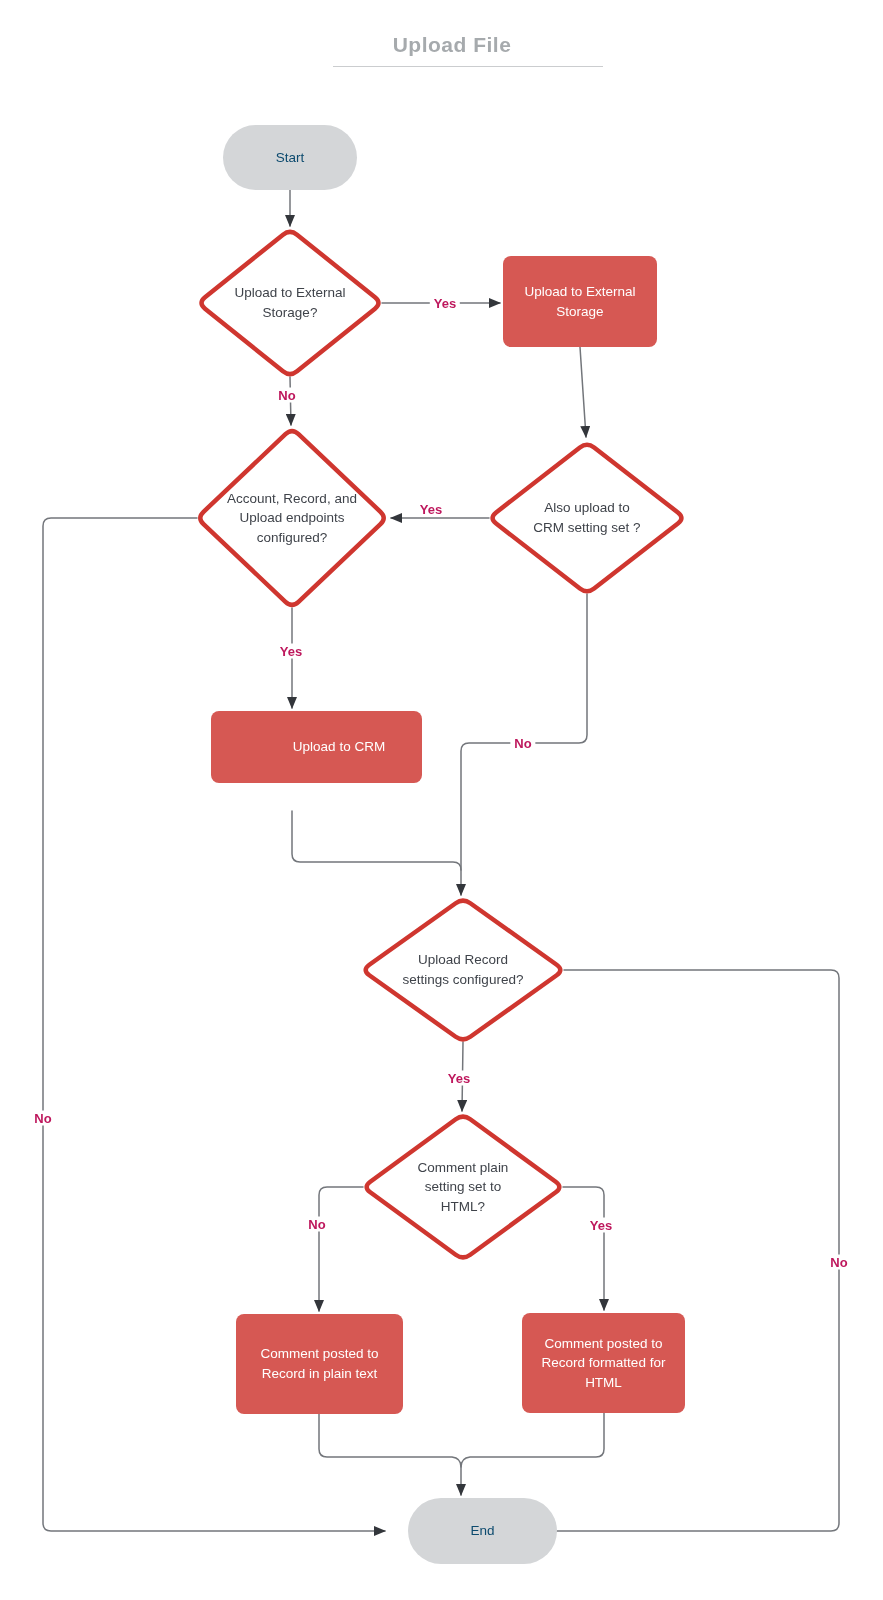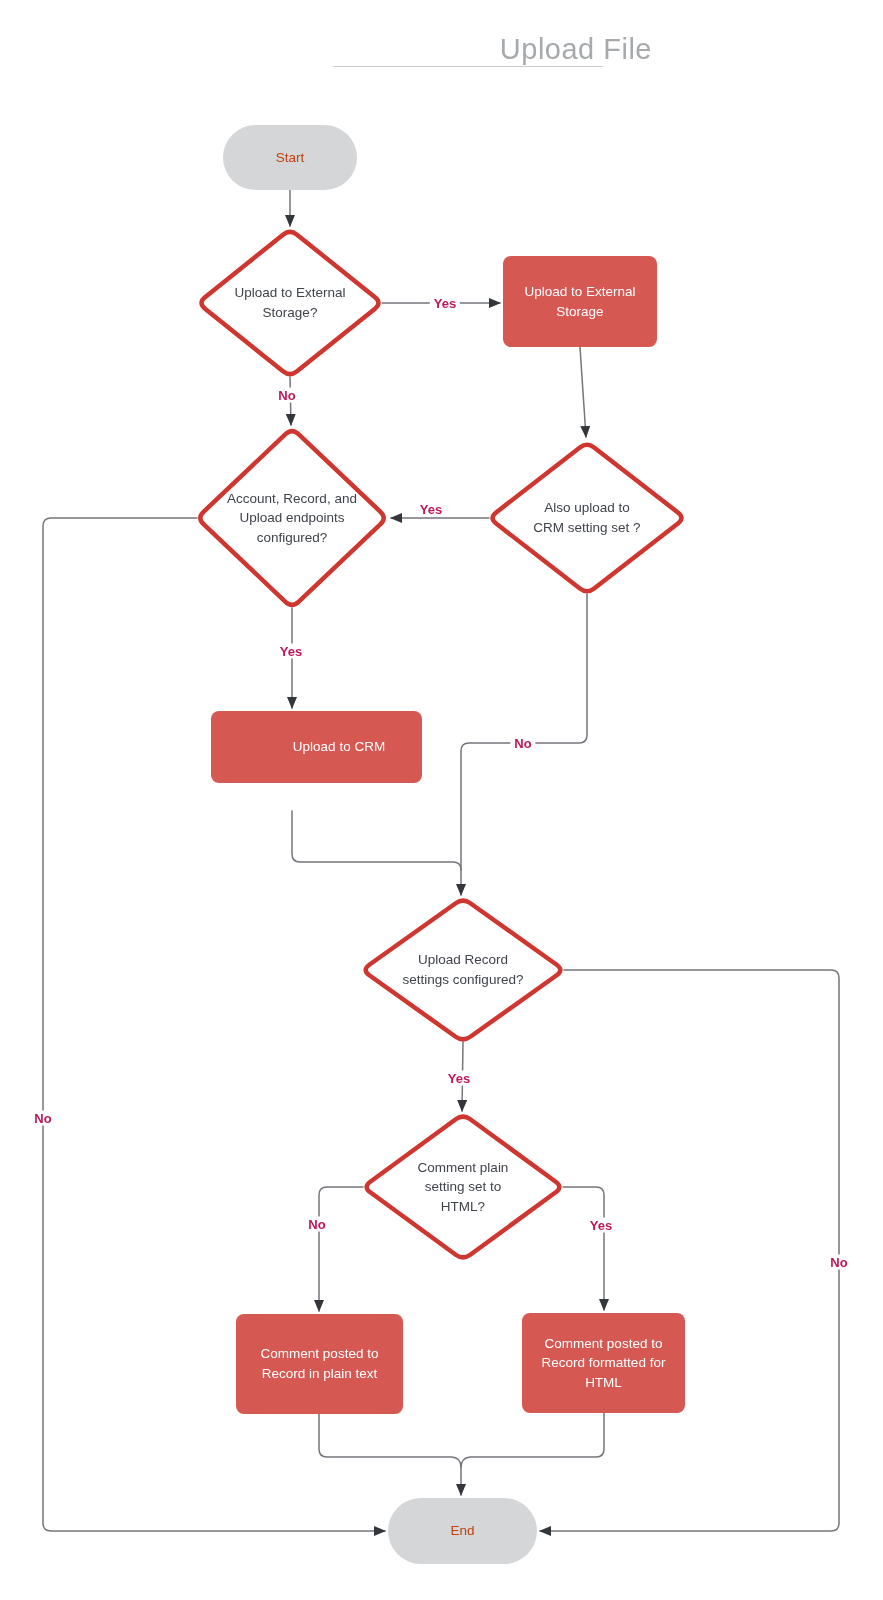--- a/index.html
+++ b/index.html
@@ -2,29 +2,29 @@
 <html><head>
 <meta charset="utf-8">
 <style>
   html,body{margin:0;padding:0;background:#fff;}
   .canvas{position:relative;width:883px;height:1600px;background:#ffffff;overflow:hidden;
           font-family:"Liberation Sans","DejaVu Sans",sans-serif;}
   svg.wires{position:absolute;left:0;top:0;}
   .conn{fill:none;stroke:#73767b;stroke-width:1.5;stroke-linecap:round;}
   .diamond{fill:#ffffff;stroke:#cf362f;stroke-width:4.5;}
   .node{position:absolute;display:flex;align-items:center;justify-content:center;
-        text-align:center;font-size:13.5px;line-height:1.45;color:#c2410c;white-space:pre-line;}
+        text-align:center;font-size:13.5px;line-height:1.45;color:#0c4a6e;white-space:pre-line;}
   .terminator{background:#d4d6d8;border-radius:34px;}
   .process{background:#d65853;color:#ffffff;border-radius:8px;}
   .dlabel{position:absolute;display:flex;align-items:center;justify-content:center;
           text-align:center;font-size:13.5px;line-height:1.45;color:#3f434a;white-space:pre-line;}
   .elabel{position:absolute;transform:translate(-50%,-50%);background:#ffffff;
           padding:0 4px;font-size:13px;color:#be185d;font-weight:bold;}
-  .title{position:absolute;left:252px;top:33px;width:400px;text-align:right;
-         font-size:29px;font-weight:normal;color:#a6aaad;letter-spacing:.5px;}
+  .title{position:absolute;left:252px;top:33px;width:400px;text-align:center;
+         font-size:21px;font-weight:bold;color:#a6aaad;letter-spacing:.5px;}
   .title-underline{position:absolute;left:333px;top:66px;width:270px;height:1px;background:#cbcdcf;}
 </style>
 </head>
 <body>
 
 <div class="canvas">
 
   <svg class="wires" width="883" height="1600" viewBox="0 0 883 1600">
     <defs>
       <marker id="arrow" viewBox="0 0 12 10" markerWidth="12" markerHeight="10" refX="11" refY="5" orient="auto" markerUnits="userSpaceOnUse">
@@ -65,21 +65,21 @@
 
   <div class="node process" style="left:211px;top:711px;width:166px;height:72px;padding-left:45px;">Upload to CRM</div>
 
   <div class="node process" style="left:236px;top:1314px;width:167px;height:100px;">Comment posted to
 Record in plain text</div>
 
   <div class="node process" style="left:522px;top:1313px;width:163px;height:100px;">Comment posted to
 Record formatted for
 HTML</div>
 
-  <div class="node terminator" style="left:388px;top:1498px;width:149px;height:66px;">End</div>
+  <div class="node terminator" style="left:408px;top:1498px;width:149px;height:66px;">End</div>
 
   <div class="dlabel" style="left:195px;top:263px;width:190px;height:80px;">Upload to External
 Storage?</div>
   <div class="dlabel" style="left:192px;top:468px;width:200px;height:100px;">Account, Record, and
 Upload endpoints
 configured?</div>
   <div class="dlabel" style="left:487px;top:478px;width:200px;height:80px;">Also upload to
 CRM setting set ?</div>
   <div class="dlabel" style="left:363px;top:930px;width:200px;height:80px;">Upload Record
 settings configured?</div>

